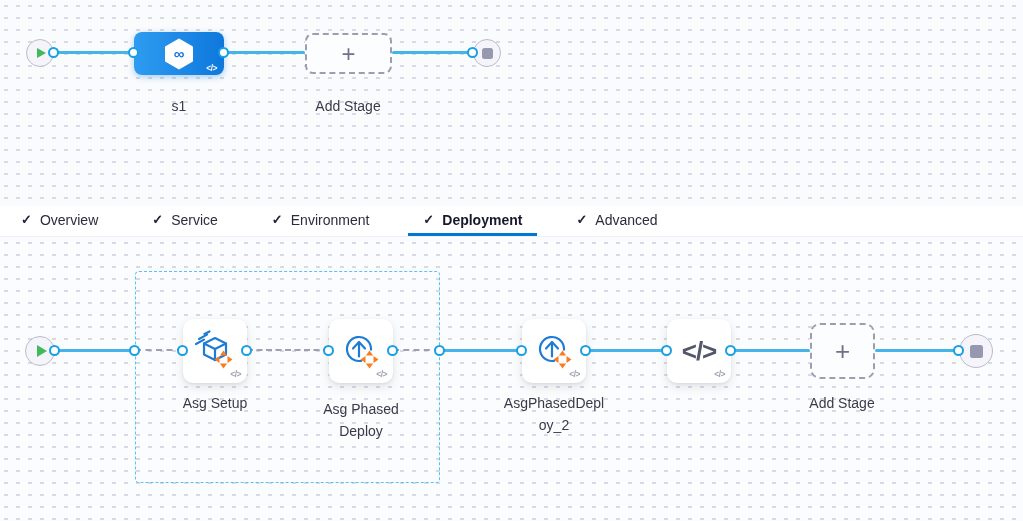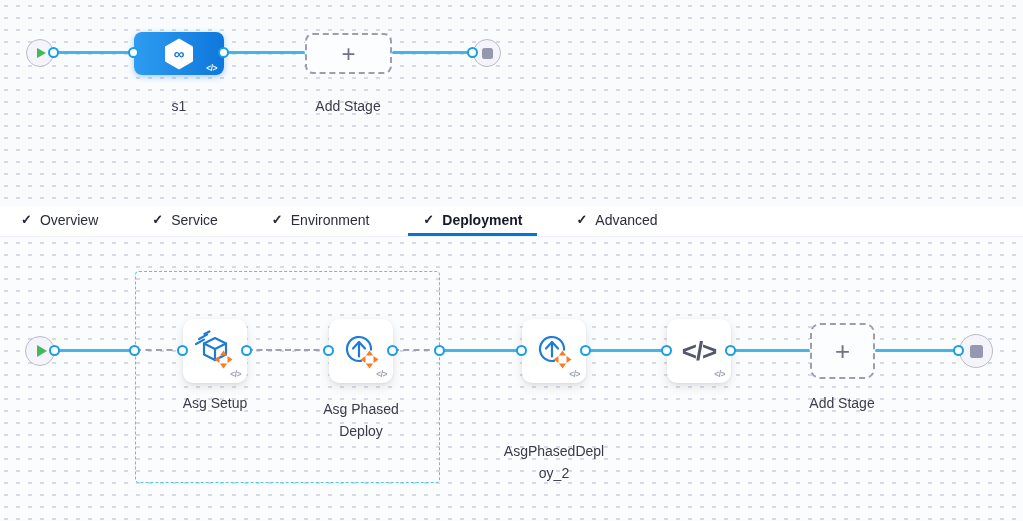--- a/index.html
+++ b/index.html
@@ -243,16 +243,16 @@
     <div class="port" style="left:387px; top:108px;"></div>
     <div class="port" style="left:434px; top:108px;"></div>
     <div class="port" style="left:516px; top:108px;"></div>
     <div class="port" style="left:580px; top:108px;"></div>
     <div class="port" style="left:661px; top:108px;"></div>
     <div class="port" style="left:725px; top:108px;"></div>
     <div class="port" style="left:953px; top:108px;"></div>
 
     <div class="node-label step-label" style="left:155px; width:120px;">Asg Setup</div>
     <div class="node-label step-label" style="left:306px; width:110px;margin-top:6px;">Asg Phased Deploy</div>
-    <div class="node-label step-label break-all" style="left:501px; width:106px;margin-top:48px;">AsgPhasedDeploy_2</div>
+    <div class="node-label step-label break-all" style="left:501px; width:106px;">AsgPhasedDeploy_2</div>
     <div class="node-label step-label" style="left:792px; width:100px;">Add Stage</div>
   </section>
 </div>
 
 </body></html>

